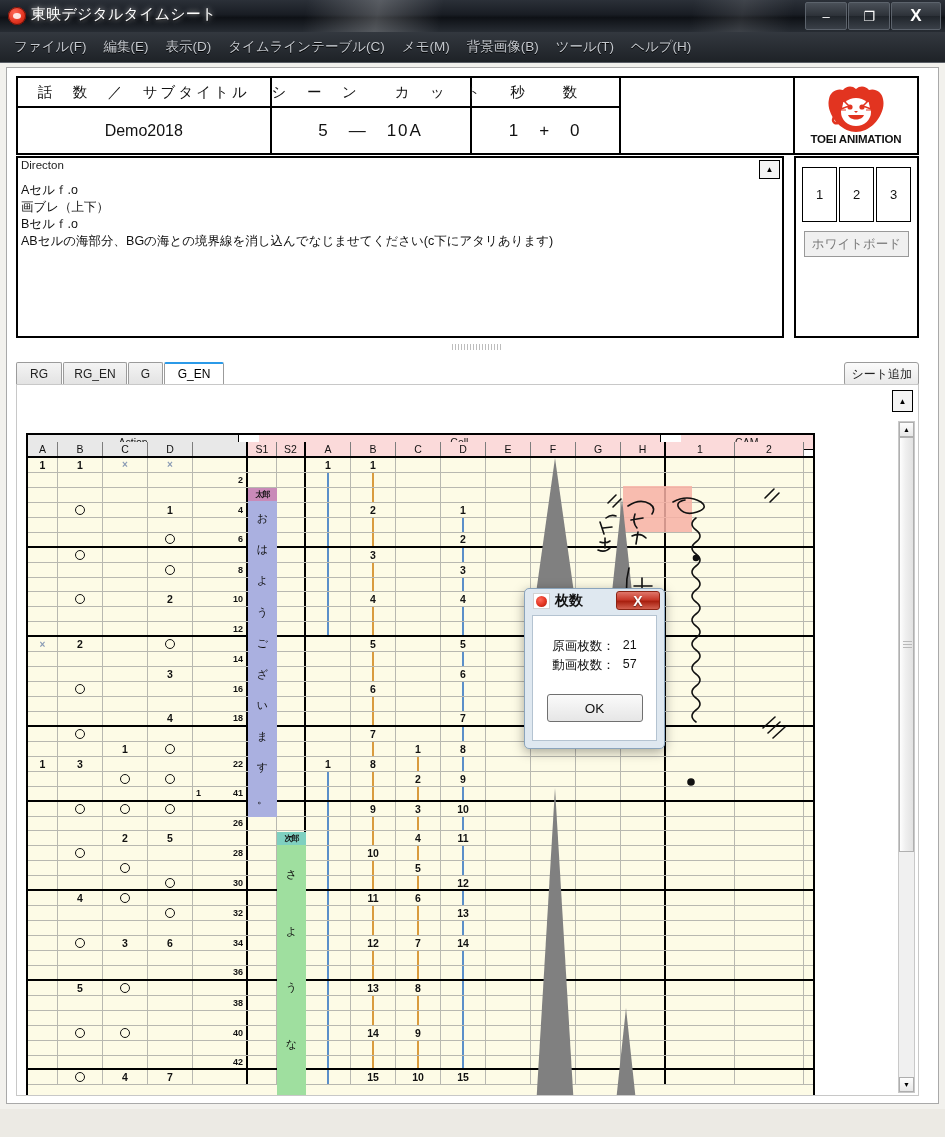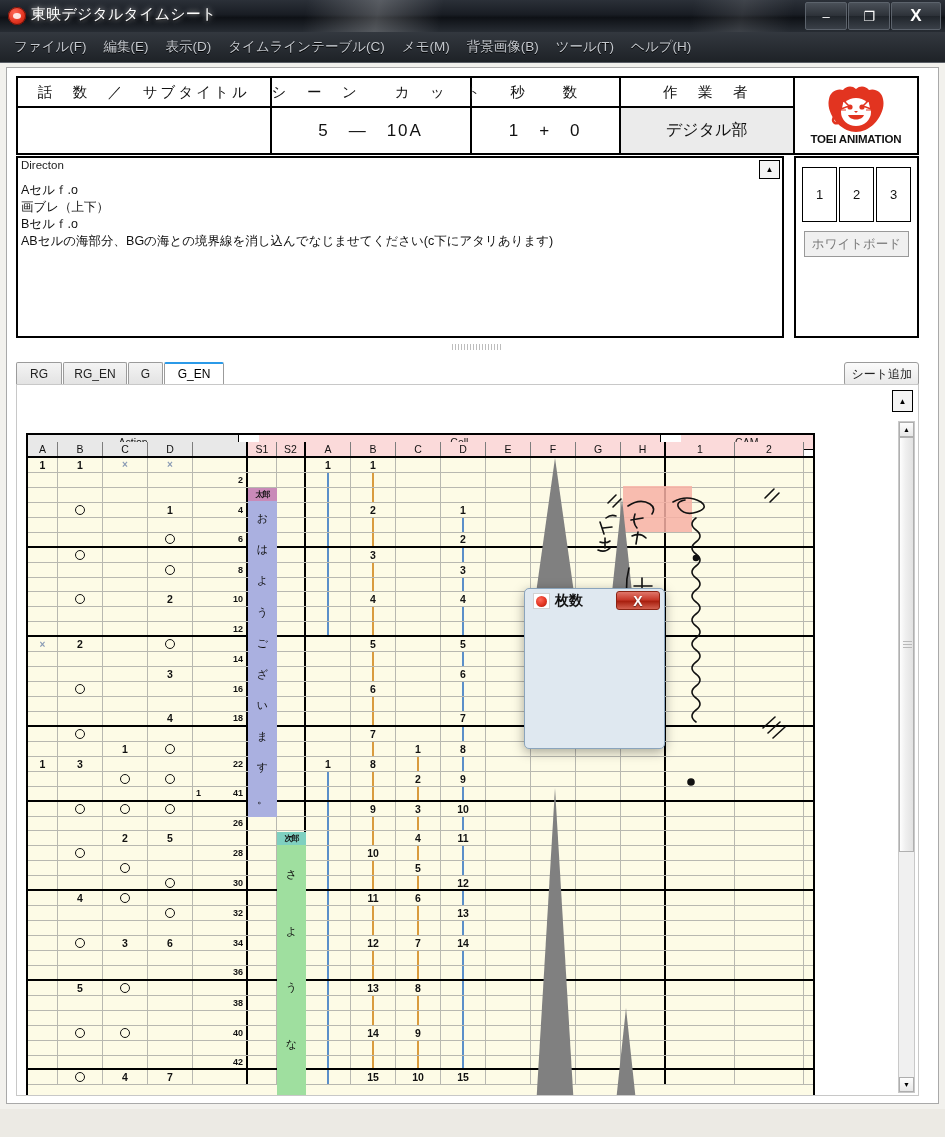--- a/index.html
+++ b/index.html
@@ -323,32 +323,31 @@
   <div class="menuitem">ツール(T)</div>
   <div class="menuitem">ヘルプ(H)</div>
 </div>
 
 <div class="client">
  <div class="inner">
 
   <div class="hdrtable">
     <div class="hcol c1">
       <div class="ht">話　数　／　サブタイトル</div>
+      <div class="hv">Demo2018</div>
     </div>
     <div class="hcol c2">
       <div class="ht">シ　ー　ン　　カ　ッ　ト</div>
       <div class="hv">5　—　10A</div>
     </div>
     <div class="hcol c3">
       <div class="ht">秒　　数</div>
       <div class="hv">1　+　0</div>
     </div>
     <div class="hcol c4">
-      <div class="ht">作　業　者</div>
-      <div class="hv">デジタル部</div>
     </div>
     <div class="hcol logo">
       <div class="logo-wrap">
         <svg class="logo-mark" viewBox="0 0 60 48">
           <path d="M30 3c4-4 10-3 13 1 6-2 13 2 14 9 2 8-2 18-9 25-5 5-12 8-18 8s-13-3-18-8C5 31 1 21 3 13 4 6 11 2 17 4c3-4 9-5 13-1z" fill="#e23420"></path>
           <path d="M13 30c-3-1-6 1-6 4 0 2 2 4 5 3" fill="none" stroke="#e23420" stroke-width="2.5"></path>
           <ellipse cx="30" cy="26" rx="15" ry="14" fill="#fff"></ellipse>
           <path d="M17 14l-2 9 8-3zM43 14l2 9-8-3z" fill="#fff" stroke="#e23420" stroke-width="1.5"></path>
           <circle cx="24" cy="21" r="2.6" fill="#e23420"></circle>
           <circle cx="36" cy="21" r="2.6" fill="#e23420"></circle>
@@ -1537,17 +1536,30 @@
   </div>
 
   <div class="modal">
     <div class="mbar">
       <div class="micon">
             <i></i>
           </div>
       <div class="mtitle">枚数</div>
       <div class="mclose">X</div>
     </div>
+    <div class="mbody">
+      <div class="mrows">
+        <div class="mline">
+          <span class="lbl">原画枚数：</span>
+          <span class="val">21</span>
+        </div>
+        <div class="mline">
+          <span class="lbl">動画枚数：</span>
+          <span class="val">57</span>
+        </div>
+      </div>
+      <div class="mok">OK</div>
+    </div>
   </div>
 
  </div>
 </div>
 <div class="statusbar"></div>
 
 </body></html>

